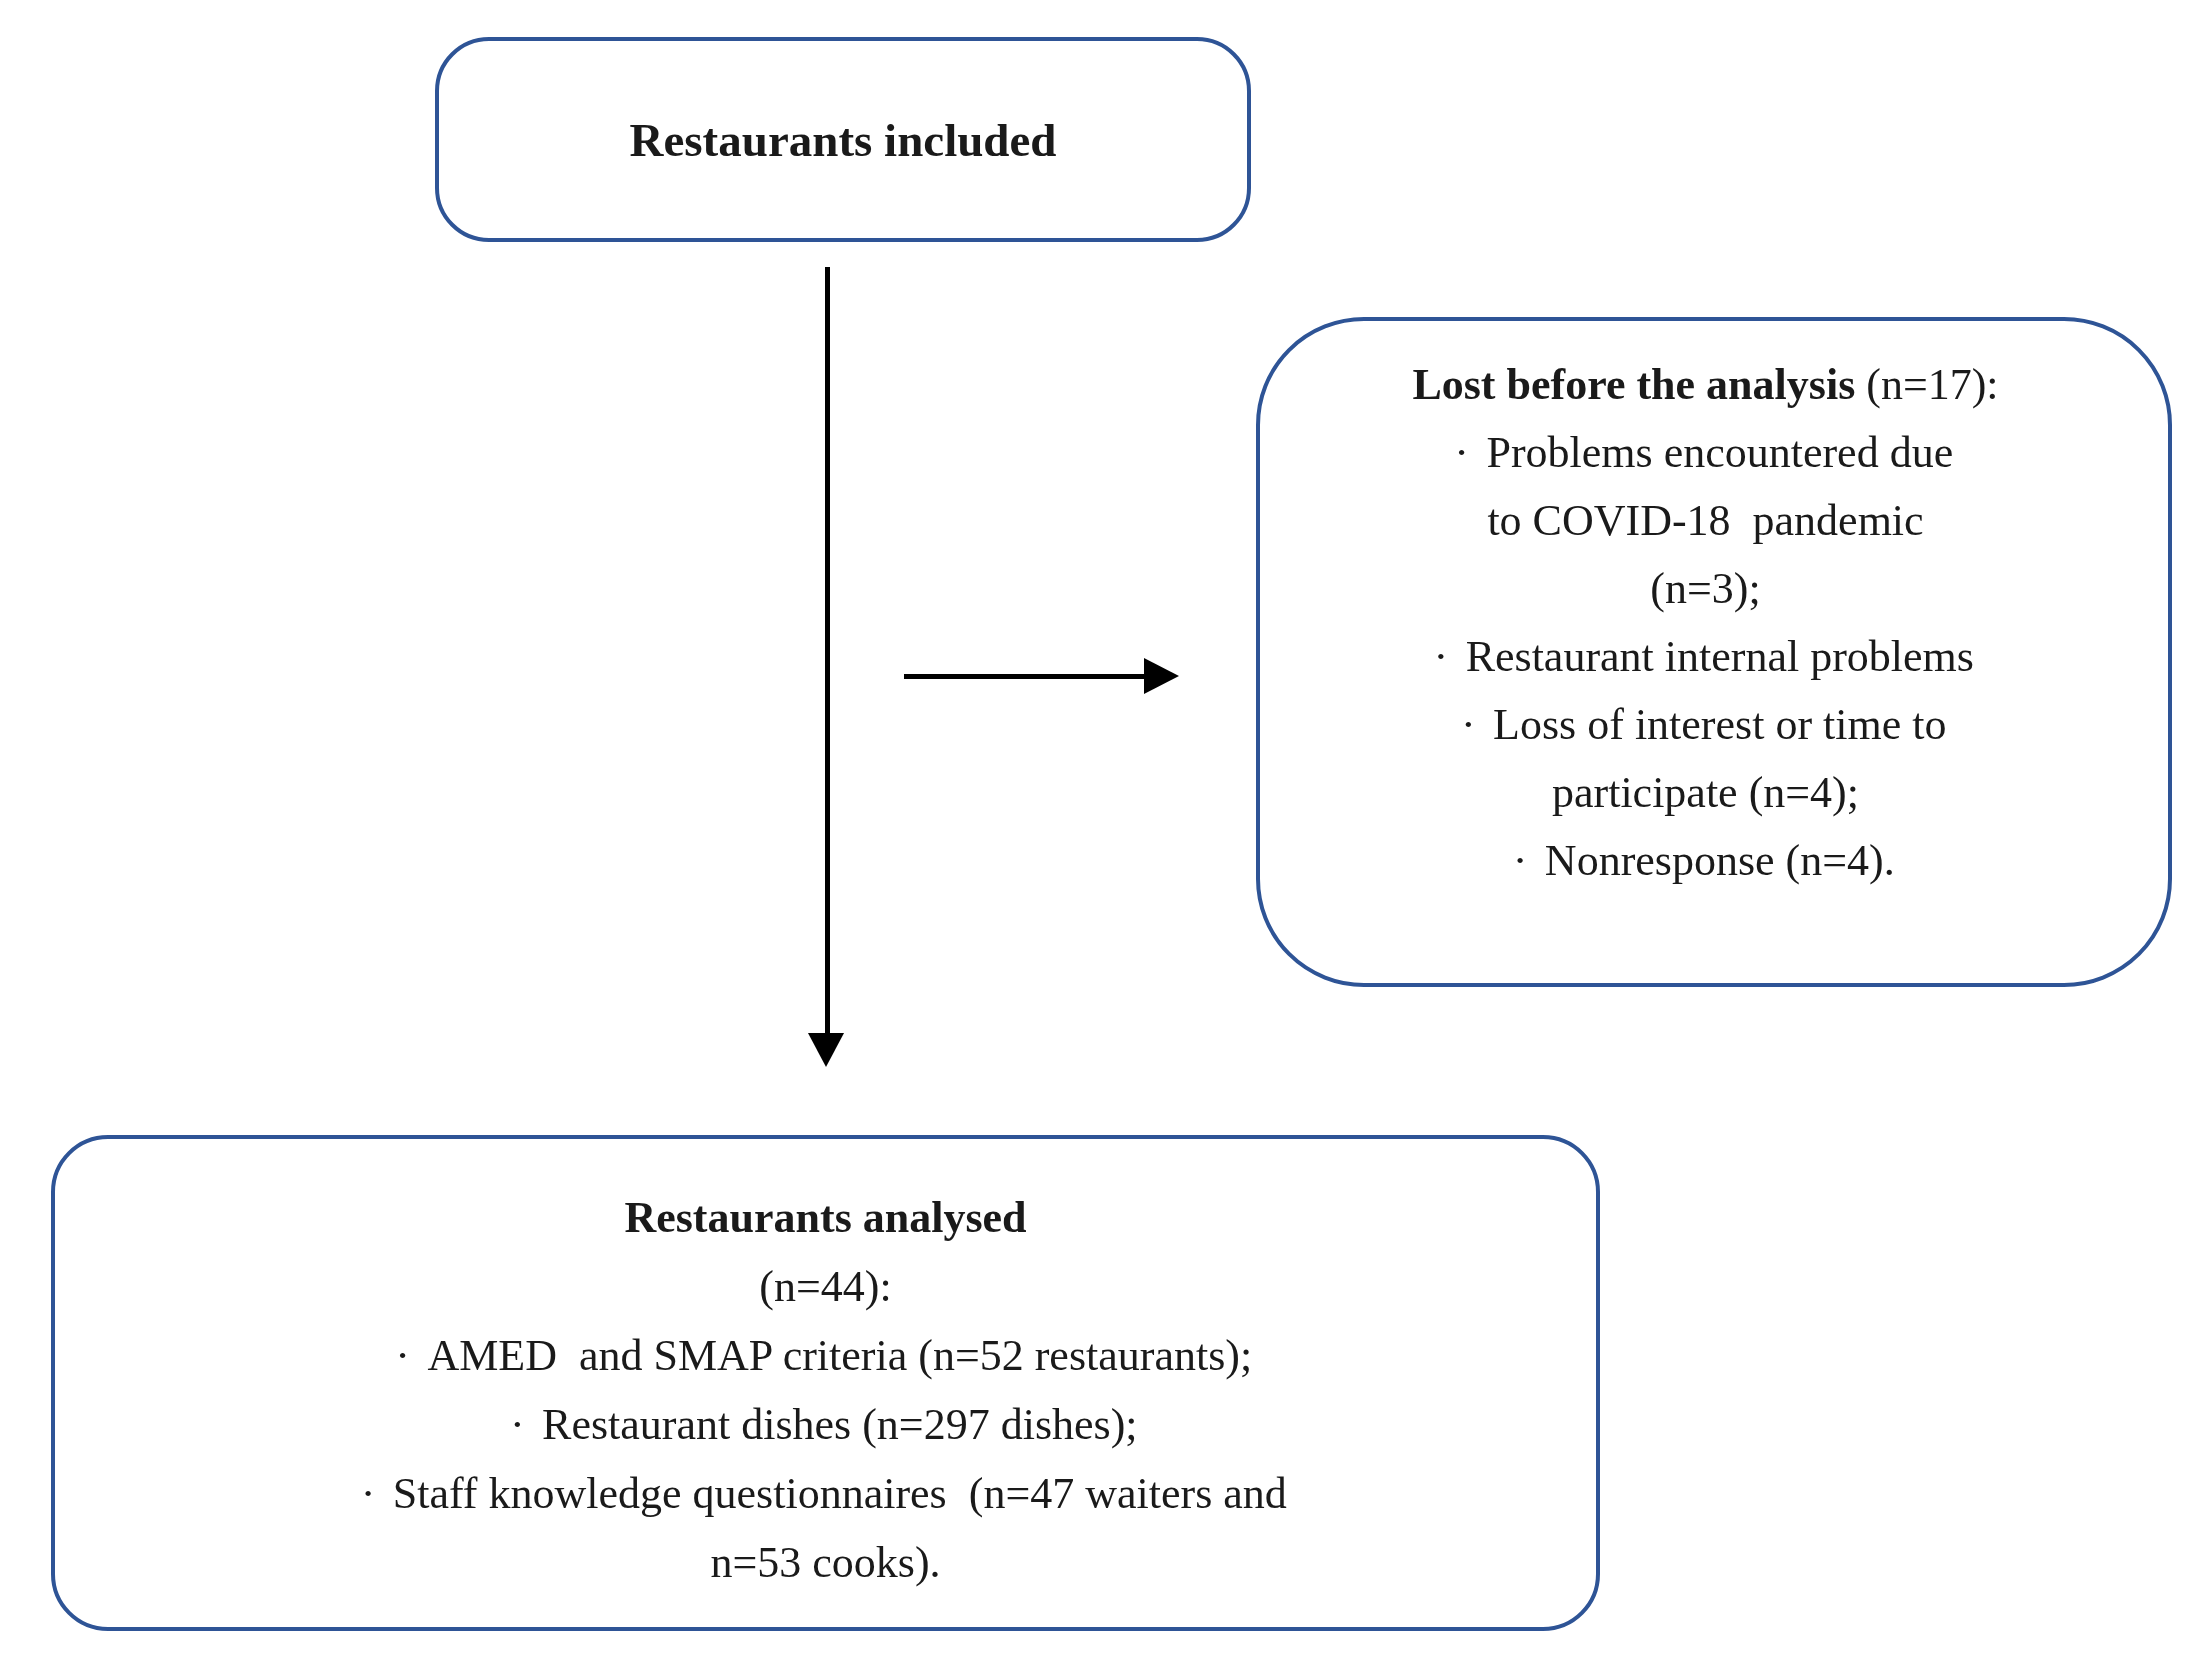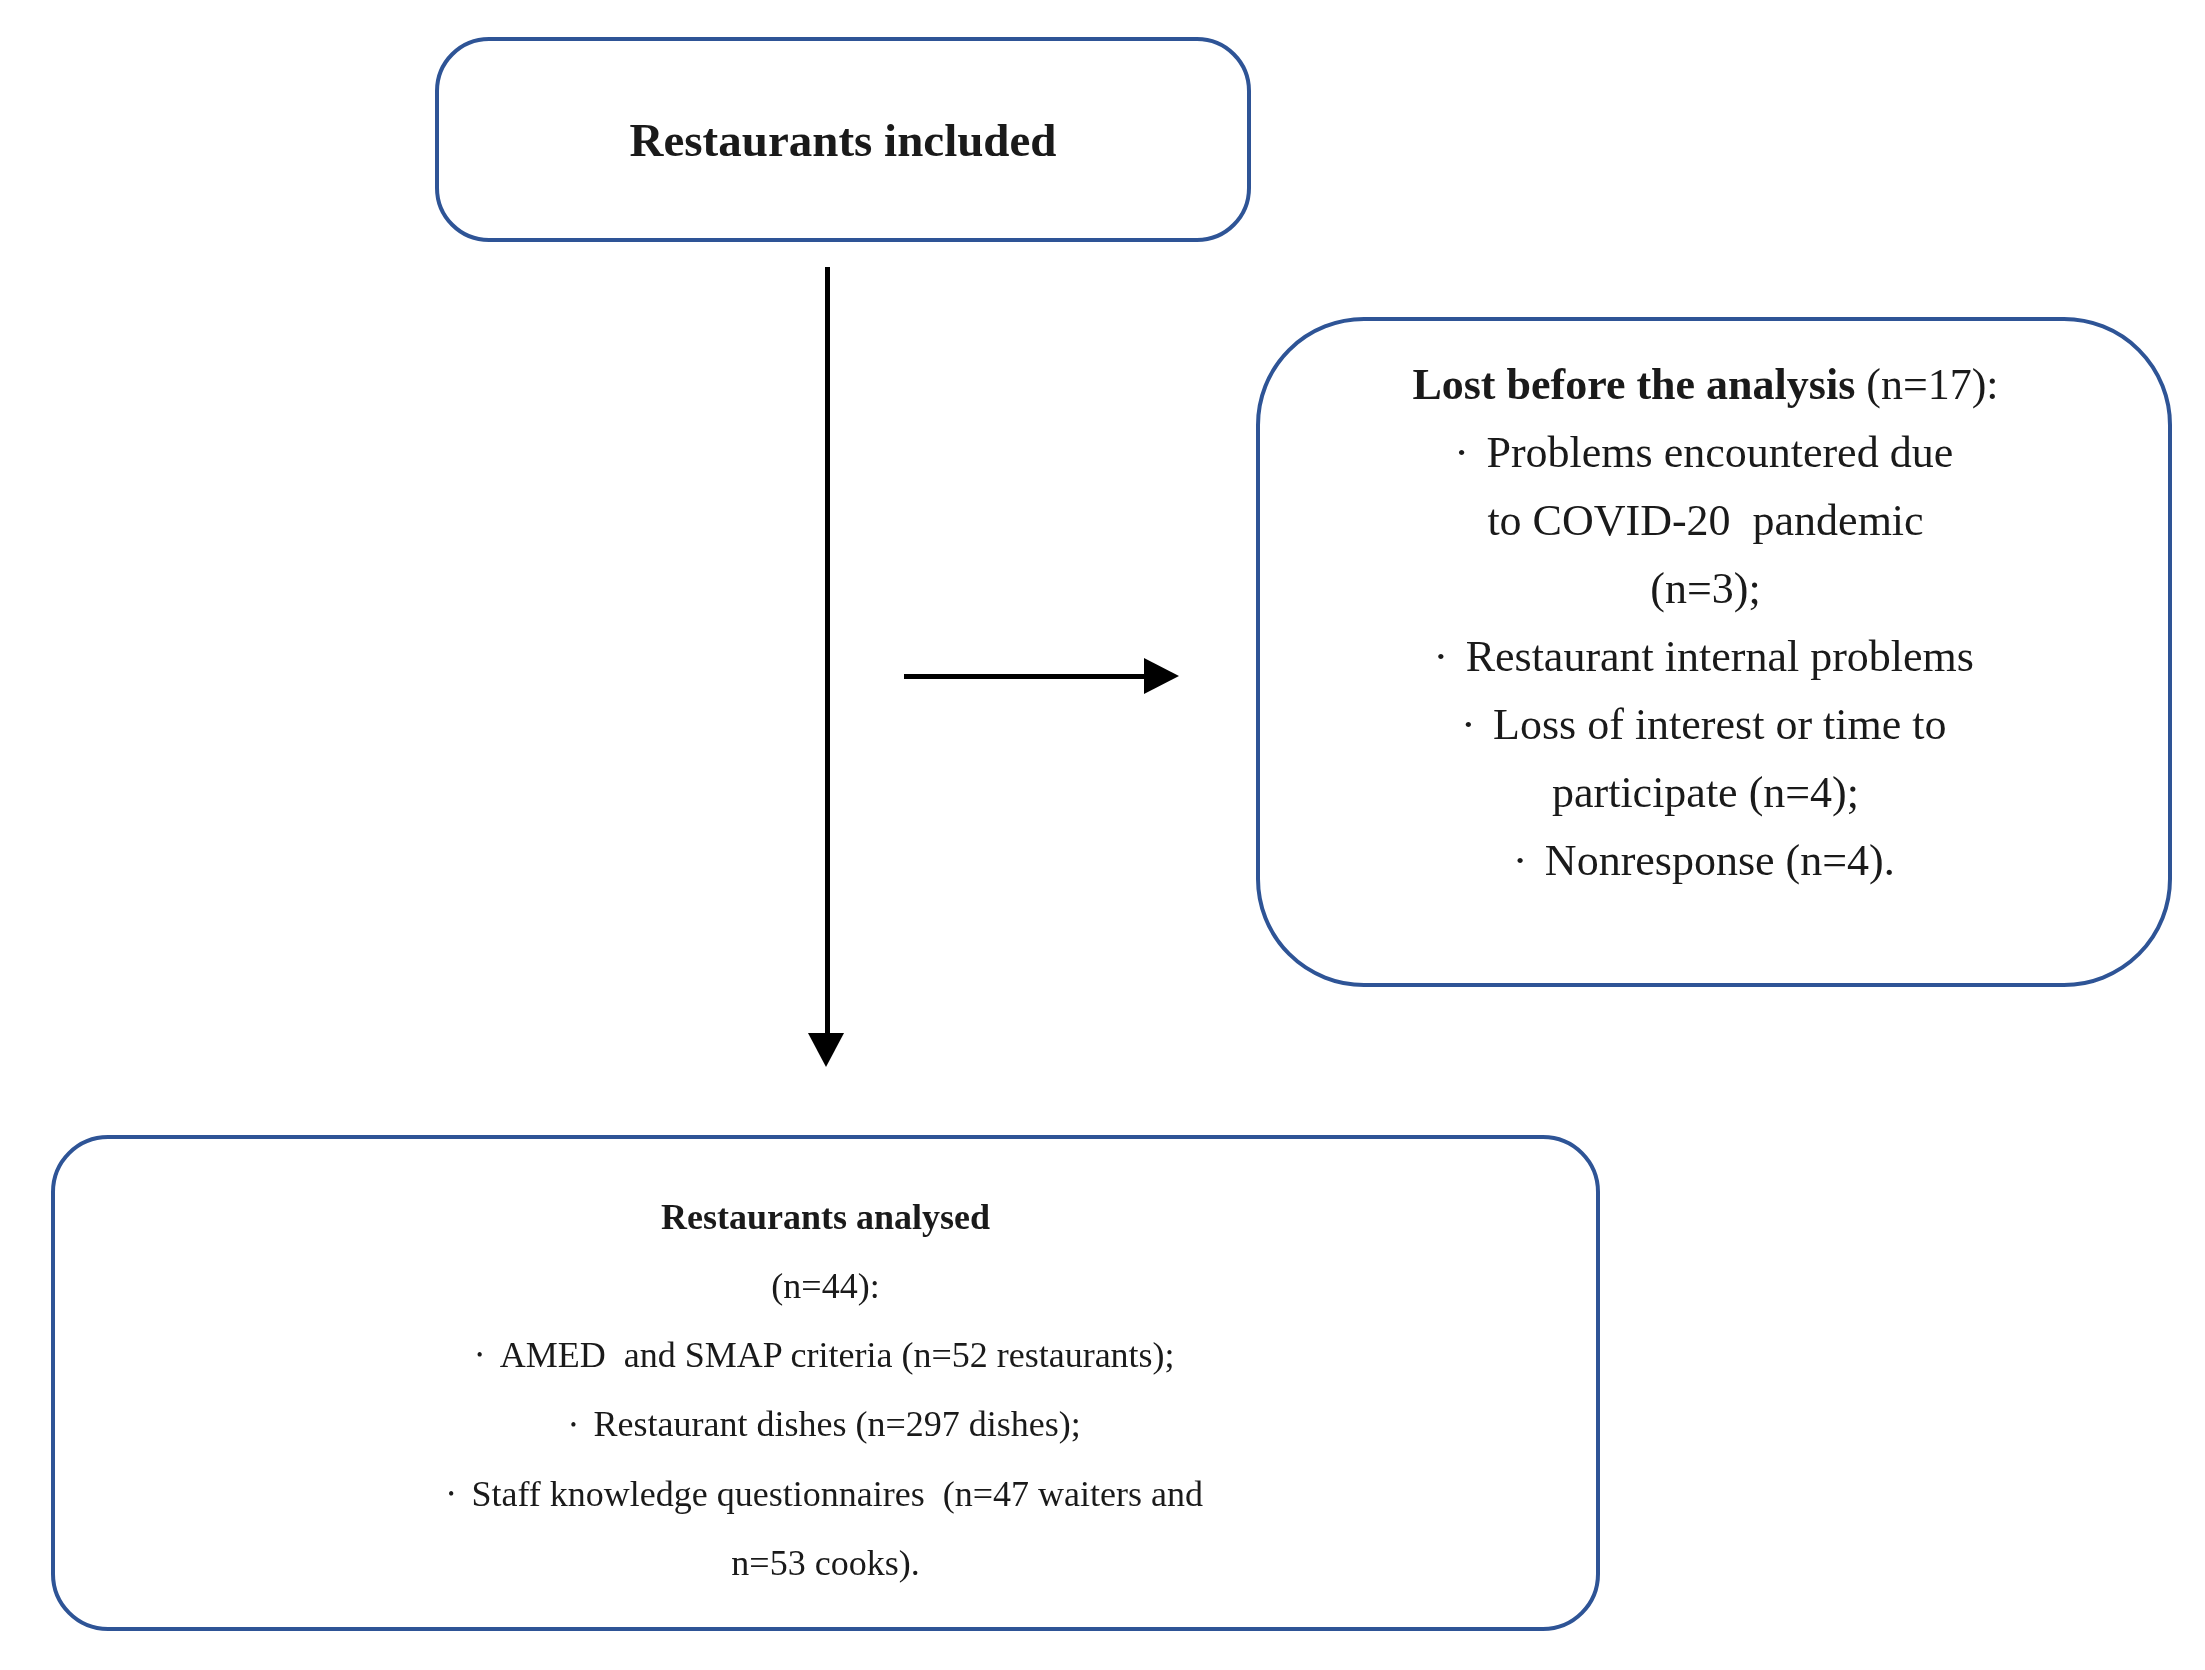--- a/index.html
+++ b/index.html
@@ -41,21 +41,21 @@
     left: 1256px; top: 317px;
     width: 916px; height: 670px;
     border-radius: 108px;
     font-size: 44px; line-height: 68px;
     padding: 30px 17px 0 0;
   }
   .box-bottom {
     left: 51px; top: 1135px;
     width: 1549px; height: 496px;
     border-radius: 57px;
-    font-size: 36px; line-height: 69px;
+    font-size: 44px; line-height: 69px;
     padding: 44px 24px 0 24px;
   }
   .arrow-part { position: absolute; }
   .arrow-v-line {
     left: 825px; top: 267px;
     width: 4.8px; height: 768px;
     background: var(--arrow, #000000);
   }
   .arrow-v-head {
     left: 808px; top: 1033px;
@@ -88,21 +88,21 @@
 
   <div class="arrow-part arrow-v-line"></div>
   <div class="arrow-part arrow-v-head"></div>
 
   <div class="arrow-part arrow-h-line"></div>
   <div class="arrow-part arrow-h-head"></div>
 
   <div class="box box-right">
       <div class="line"><span class="bold">Lost before the analysis</span><span> (n=17):</span></div>
       <div class="line"><span class="bullet">•</span><span>Problems encountered due</span></div>
-      <div class="line"><span>to COVID-20  pandemic</span></div>
+      <div class="line"><span>to COVID-18  pandemic</span></div>
       <div class="line"><span>(n=3);</span></div>
       <div class="line"><span class="bullet">•</span><span>Restaurant internal problems</span></div>
       <div class="line"><span class="bullet">•</span><span>Loss of interest or time to</span></div>
       <div class="line"><span>participate (n=4);</span></div>
       <div class="line"><span class="bullet">•</span><span>Nonresponse (n=4).</span></div>
     </div>
 
   <div class="box box-bottom">
       <div class="line"><span class="bold">Restaurants analysed</span></div>
       <div class="line"><span>(n=44):</span></div>

